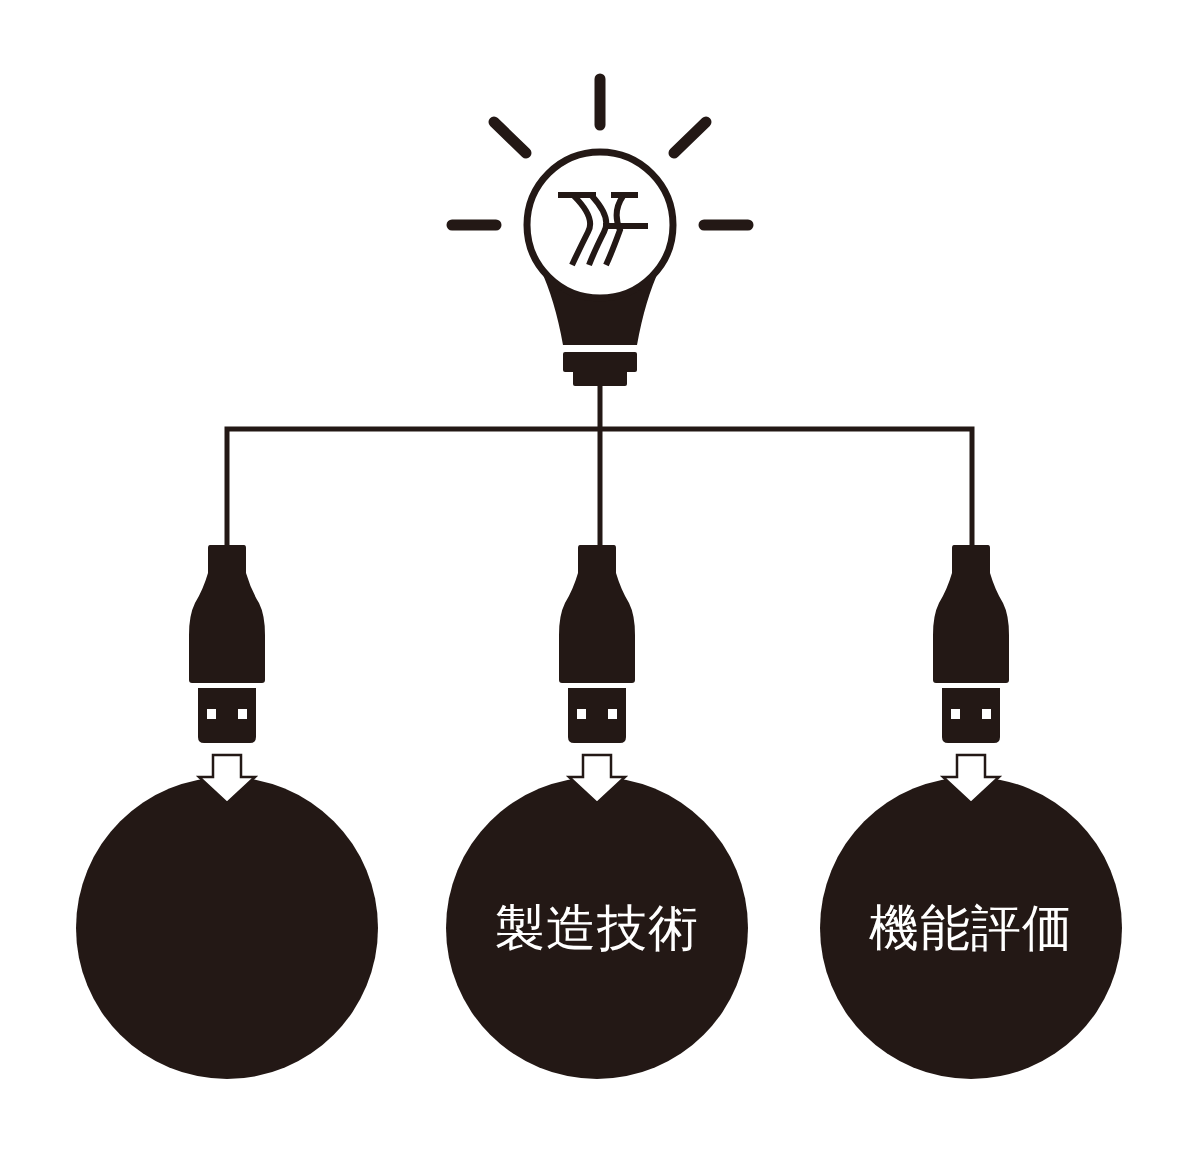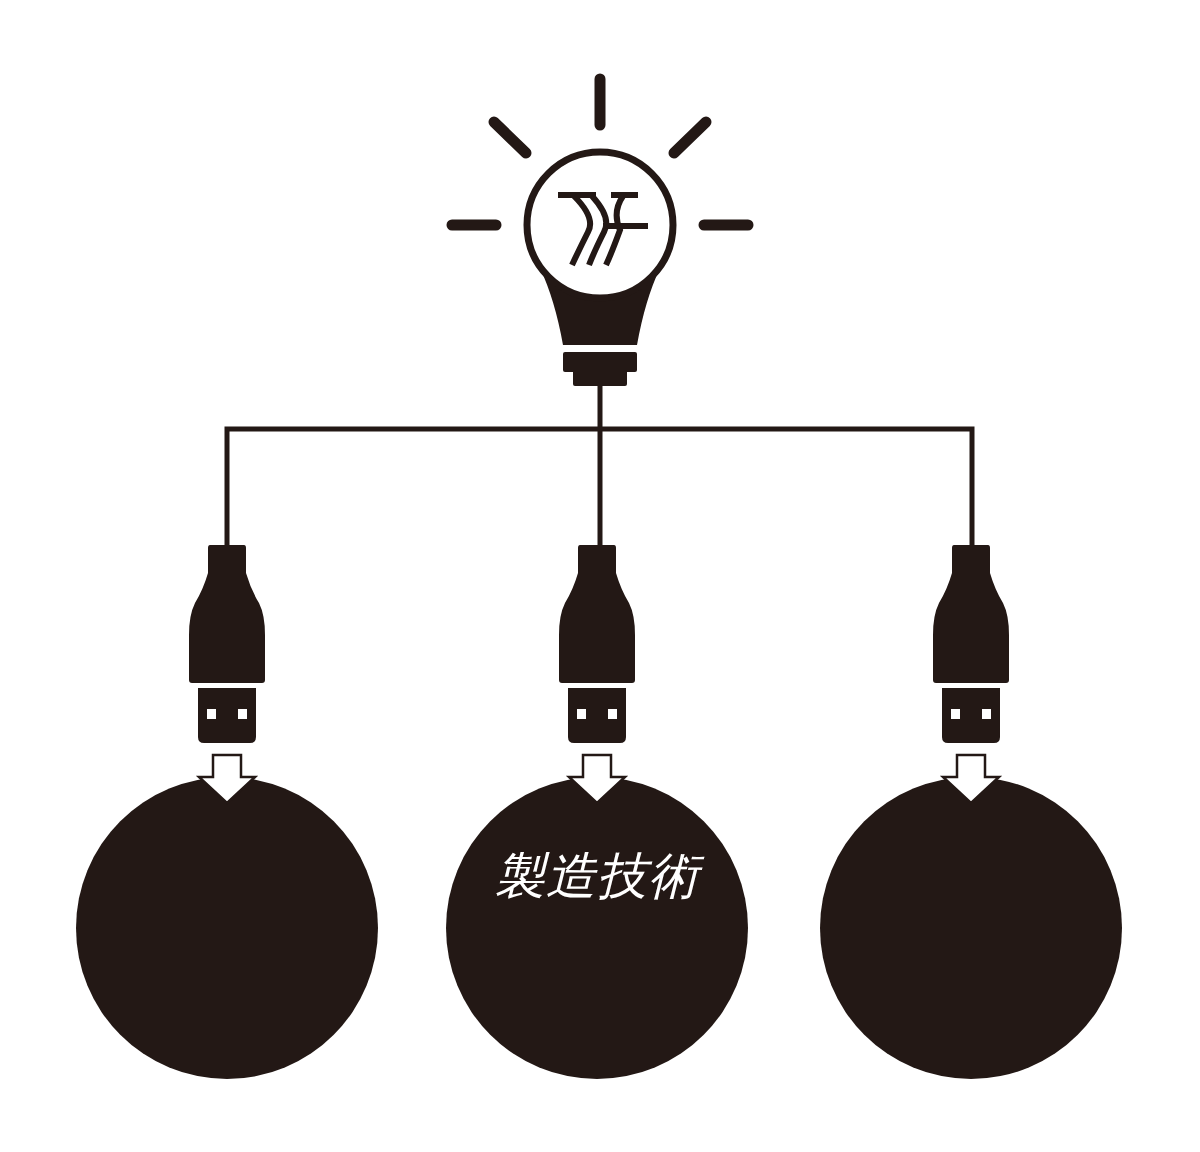--- a/index.html
+++ b/index.html
@@ -77,16 +77,19 @@
     </g>
     <g>
       <circle cx="971" cy="928" r="151" fill="#231815"></circle>
       <use href="#plug" x="971" y="545"></use>
       <use href="#arrow" x="971" y="755"></use>
     </g>
   </svg>
 
   <div class="node-label" style="left:227px; top:934px;">
   </div>
-  <div class="node-label" style="left:597px; top:876px;font-style:italic;">
+  <div class="node-label" style="left:597px; top:928px;">
     <div>製造技術</div>
+  </div>
+  <div class="node-label" style="left:971px; top:928px;">
+    <div>機能評価</div>
   </div>
 </div>
 
 </body></html>

